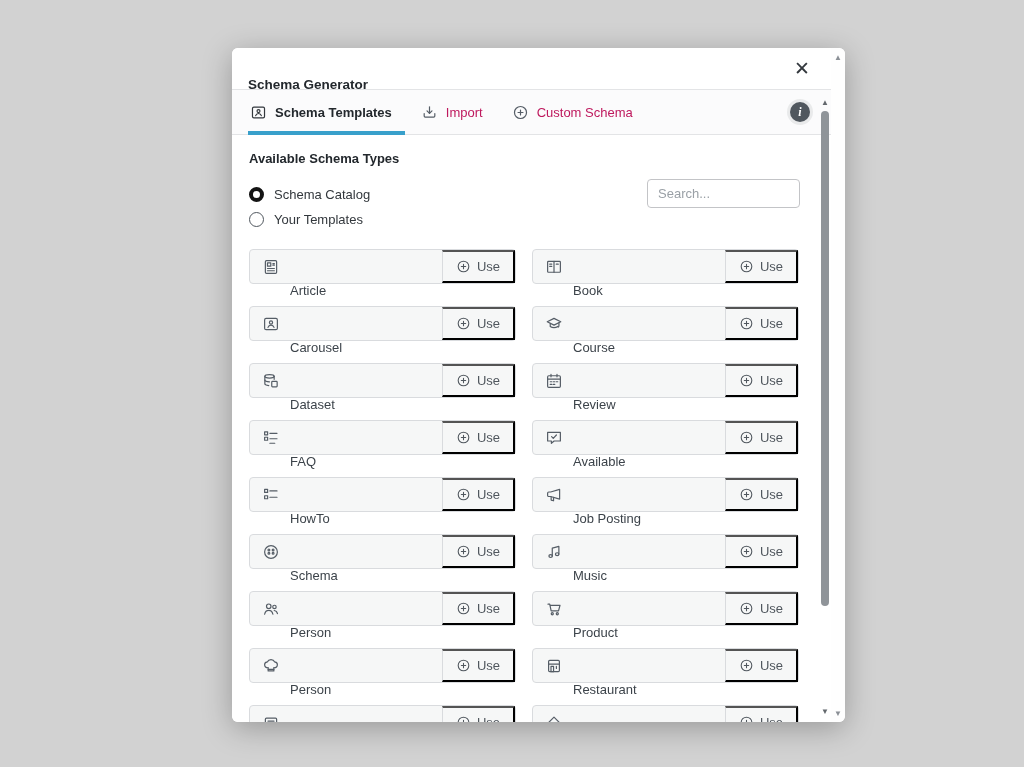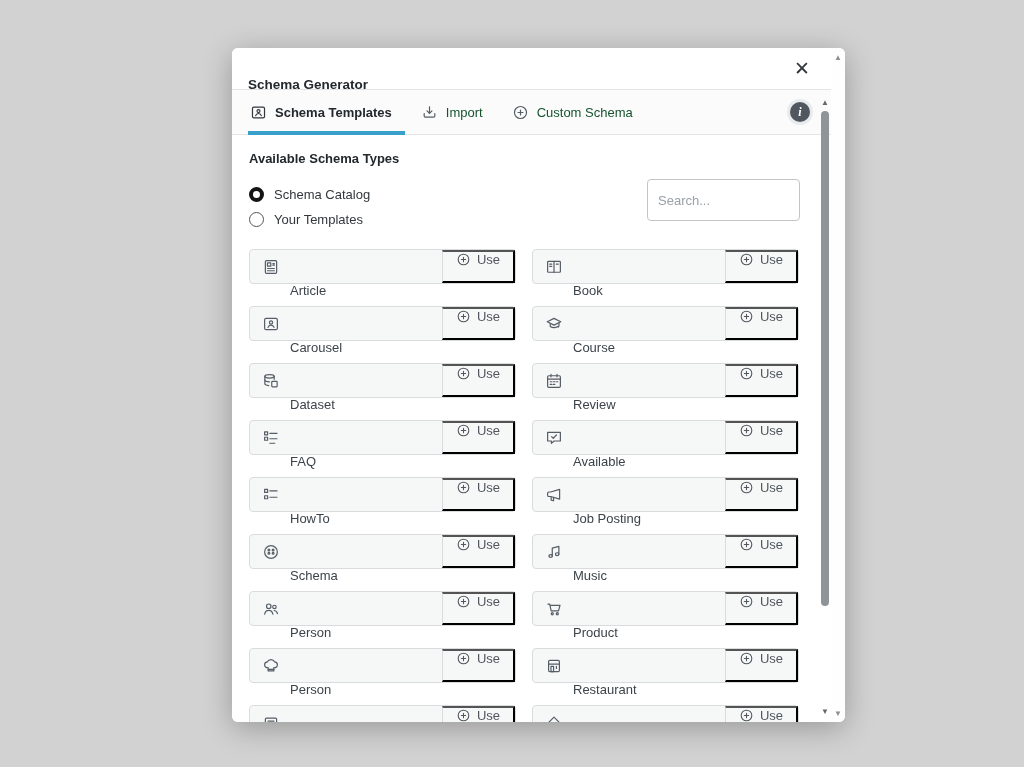--- a/index.html
+++ b/index.html
@@ -27,21 +27,21 @@
   .close-btn { width:22px; height:22px; display:flex; align-items:center; justify-content:center;
     font-size:19px; color:#33383d; cursor:pointer; background:none; border:none; line-height:1; }
 
   
   .tabbar {
     height:45px; flex:0 0 45px; background:#fbfbfc; border-bottom:1px solid #e3e4e6;
     display:flex; align-items:stretch; position:relative; padding-left:16px;
   }
   .tab {
     display:flex; align-items:center; gap:8px; padding:0 27px 0 2px;
-    font-size:13px; color:#14532d; position:relative; cursor:pointer; background:none; border:none;
+    font-size:13px; color:#be185d; position:relative; cursor:pointer; background:none; border:none;
   }
   .tab .t-icon { width:17px; height:17px; display:inline-flex; color:#555d66; }
   .tab.active { color:#23282d; font-weight:600; }
   .tab.active .t-icon { color:#32373c; }
   .tab.active::after {
     content:""; position:absolute; left:0; right:14px; bottom:-1px; height:4px;
     background:var(--accent); 
   }
   .info-btn {
     position:absolute; right:18px; top:50%; transform:translateY(-50%);
@@ -58,42 +58,42 @@
   .bodyarea { flex:1; position:relative; overflow:hidden; background:#fff; padding:16px 0 0 17px; }
   .section-heading { font-size:13px; font-weight:bold; color:#23282d; margin-bottom:16px; }
   .radio-row { display:flex; align-items:center; height:25px; gap:10px; cursor:pointer; width:max-content; }
   .radio {
     width:15px; height:15px; border-radius:50%; background:#fff; flex:0 0 15px;
   }
   .radio.sel { border:4.5px solid #141414; }
   .radio.unsel { border:1.8px solid #50575e; }
   .radio-label { font-size:13px; color:#32373c; }
   .search-input {
-    position:absolute; top:44px; right:31px; width:153px; height:42px;
+    position:absolute; top:44px; right:31px; width:153px; height:29px;
     border:1px solid #c3c4c7; border-radius:4px; padding:0 10px; font-size:13px;
     color:#32373c; font-family:"Liberation Sans", sans-serif; background:#fff; outline:none;
   }
   .search-input::placeholder { color:#9aa0a6; }
 
   
   .grid {
     margin-top:17px;
     display:grid; grid-template-columns:267px 267px; column-gap:16px; row-gap:22px;
   }
   .card {
     height:35px; display:flex; align-items:center;
     background:#f6f7f7; border:1px solid #d9dbde; border-radius:4px;
     padding-left:12px; cursor:pointer;
   }
   .card-icon { width:18px; height:18px; color:#555d66; margin-right:10px; flex:0 0 18px; display:inline-flex; }
   .card-icon svg { width:18px; height:18px; }
   .card-label { font-size:13px; color:#3c434a; flex:1; white-space:nowrap;margin-top:48px; }
   .use-btn {
     border-left:1px solid #d9dbde; align-self:stretch;
-    display:flex; gap:6px; padding:0 13px;
+    display:flex; align-items:center; gap:6px; padding:0 13px;
     color:#50575e; font-size:13px; cursor:pointer; background:none;
   }
   .use-icon { width:15px; height:15px; display:inline-flex; color:#50575e; }
   .use-icon svg { width:15px; height:15px; }
 
   
   .inner-scrollbar { position:absolute; left:588px; width:10px; top:50px; bottom:4px; }
   .inner-scrollbar .arrow { position:absolute; left:0; width:10px; text-align:center; font-size:8px; color:#63686d; cursor:pointer; }
   .inner-scrollbar .arrow.up { top:0; }
   .inner-scrollbar .arrow.down { bottom:2px; }

